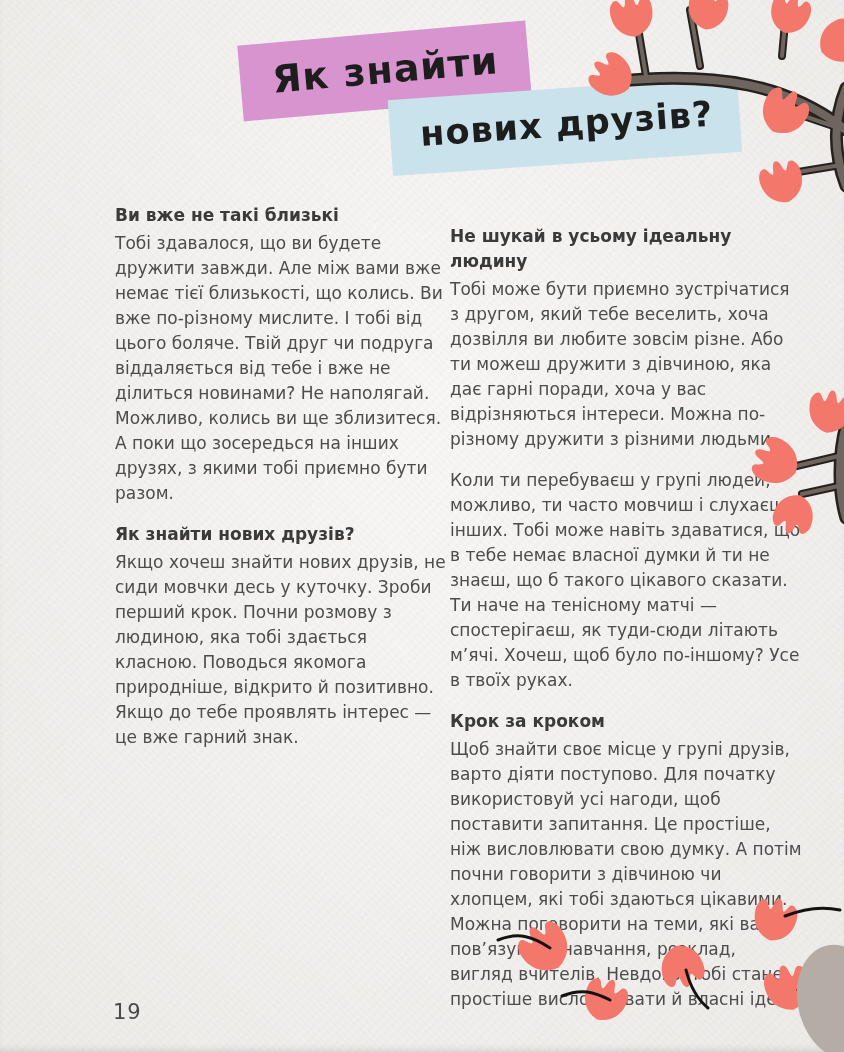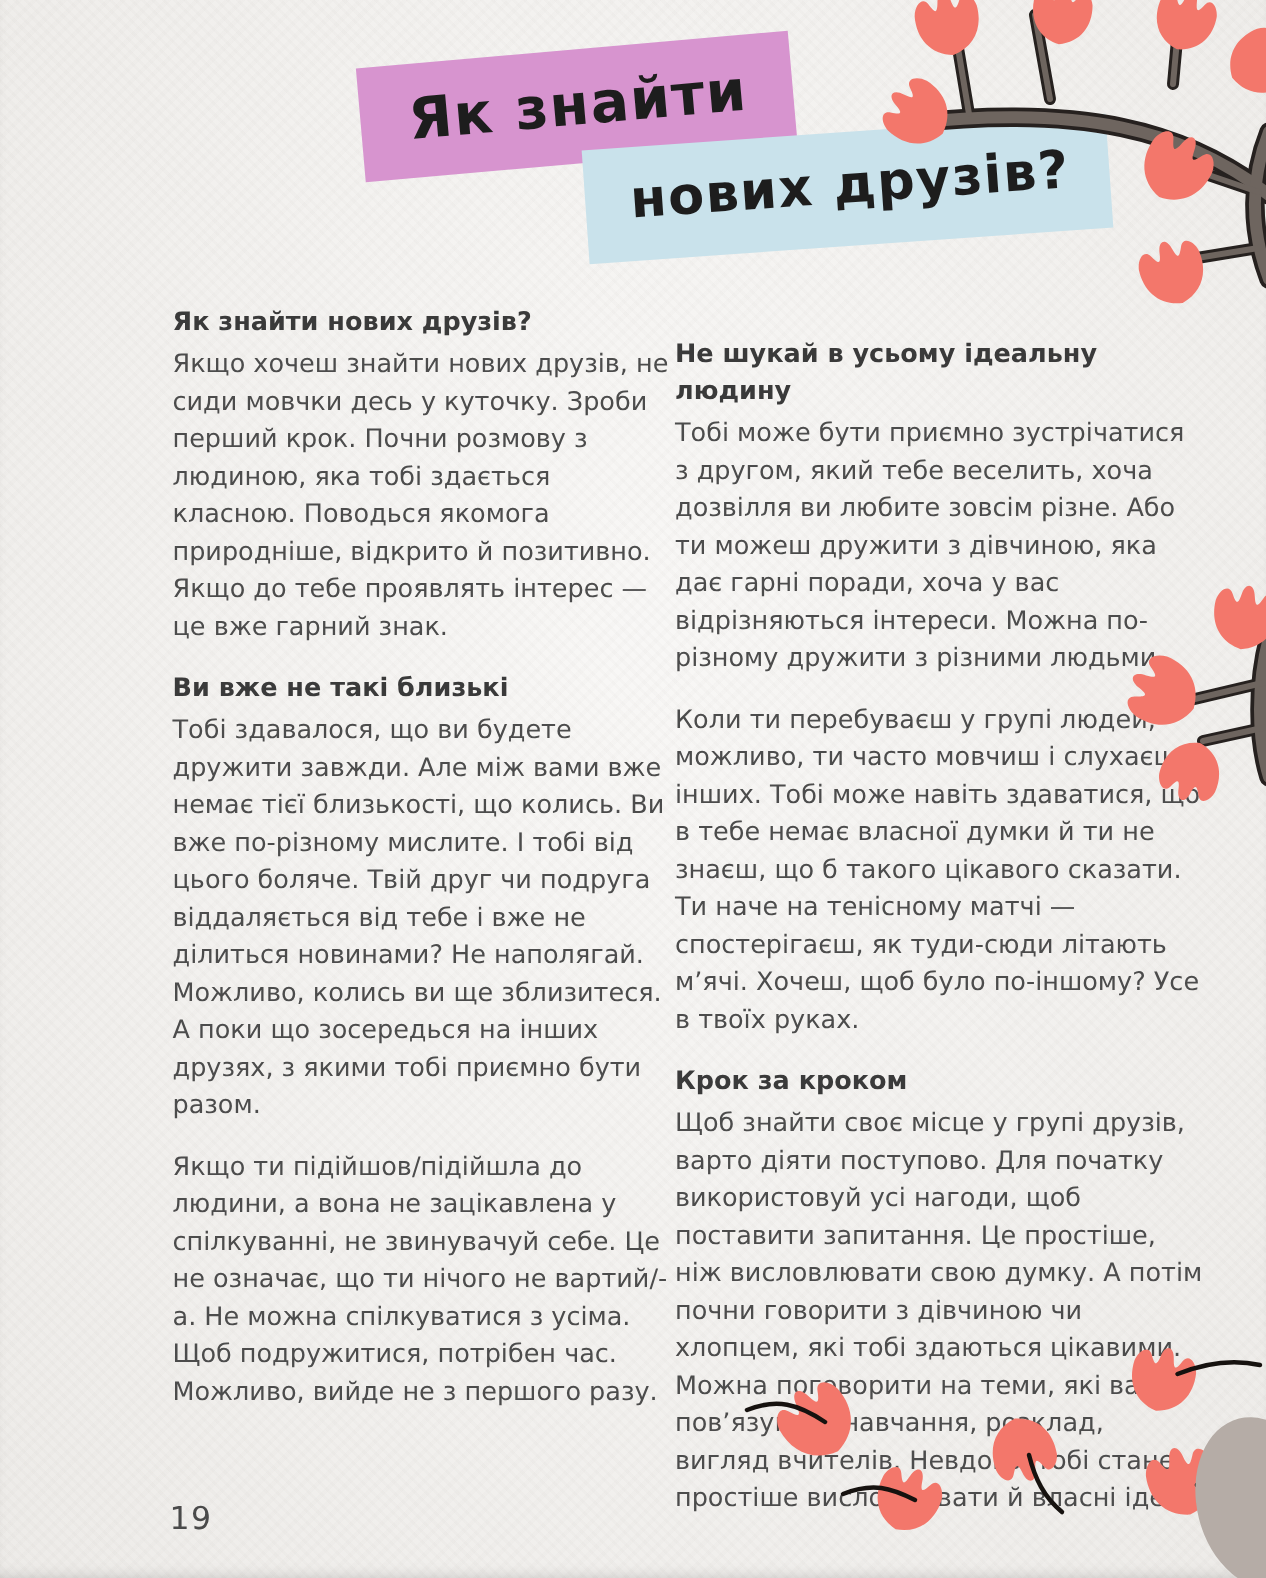--- a/index.html
+++ b/index.html
@@ -99,29 +99,28 @@
       <use href="#fl" transform="translate(234 112) rotate(30) scale(1.6)"></use>
       <use href="#fl" transform="translate(232 182) rotate(-18) scale(1.5)"></use>
       <use href="#fl" transform="translate(280 412) rotate(8) scale(1.5)"></use>
       <use href="#fl" transform="translate(226 462) rotate(-62) scale(1.6)"></use>
       <use href="#fl" transform="translate(244 514) rotate(198) scale(1.4)"></use>
     </g>
   </svg>
 
   <div class="col col-left">
     <div class="section">
+      <h3>Ви вже не такі близькі</h3>
+      <p>Тобі здавалося, що ви будете дружити завжди. Але між вами вже немає тієї близькості, що колись. Ви вже по-різному мислите. І тобі від цього боляче. Твій друг чи подруга віддаляється від тебе і вже не ділиться новинами? Не наполягай. Можливо, колись ви ще зблизитеся. А поки що зосередься на інших друзях, з якими тобі приємно бути разом.</p>
+    </div>
+    <div class="section">
       <h3>Як знайти нових друзів?</h3>
       <p>Якщо хочеш знайти нових друзів, не сиди мовчки десь у куточку. Зроби перший крок. Почни розмову з людиною, яка тобі здається класною. Поводься якомога природніше, відкрито й позитивно. Якщо до тебе проявлять інтерес — це вже гарний знак.</p>
     </div>
     <div class="section">
-      <h3>Ви вже не такі близькі</h3>
-      <p>Тобі здавалося, що ви будете дружити завжди. Але між вами вже немає тієї близькості, що колись. Ви вже по-різному мислите. І тобі від цього боляче. Твій друг чи подруга віддаляється від тебе і вже не ділиться новинами? Не наполягай. Можливо, колись ви ще зблизитеся. А поки що зосередься на інших друзях, з якими тобі приємно бути разом.</p>
-    </div>
-    <div class="section">
-      <p>Якщо ти підійшов/підійшла до людини, а вона не зацікавлена у спілкуванні, не звинувачуй себе. Це не означає, що ти нічого не вартий/-а. Не можна спілкуватися з усіма. Щоб подружитися, потрібен час. Можливо, вийде не з першого разу.</p>
     </div>
   </div>
 
   <div class="col col-right">
     <div class="section">
       <h3>Не шукай в усьому ідеальну людину</h3>
       <p>Тобі може бути приємно зустрічатися з другом, який тебе веселить, хоча дозвілля ви любите зовсім різне. Або ти можеш дружити з дівчиною, яка дає гарні поради, хоча у вас відрізняються інтереси. Можна по-різному дружити з різними людьми.</p>
     </div>
     <div class="section">
       <p>Коли ти перебуваєш у групі людей, можливо, ти часто мовчиш і слухаєш інших. Тобі може навіть здаватися, що в тебе немає власної думки й ти не знаєш, що б такого цікавого сказати. Ти наче на тенісному матчі — спостерігаєш, як туди-сюди літають м’ячі. Хочеш, щоб було по-іншому? Усе в твоїх руках.</p>

